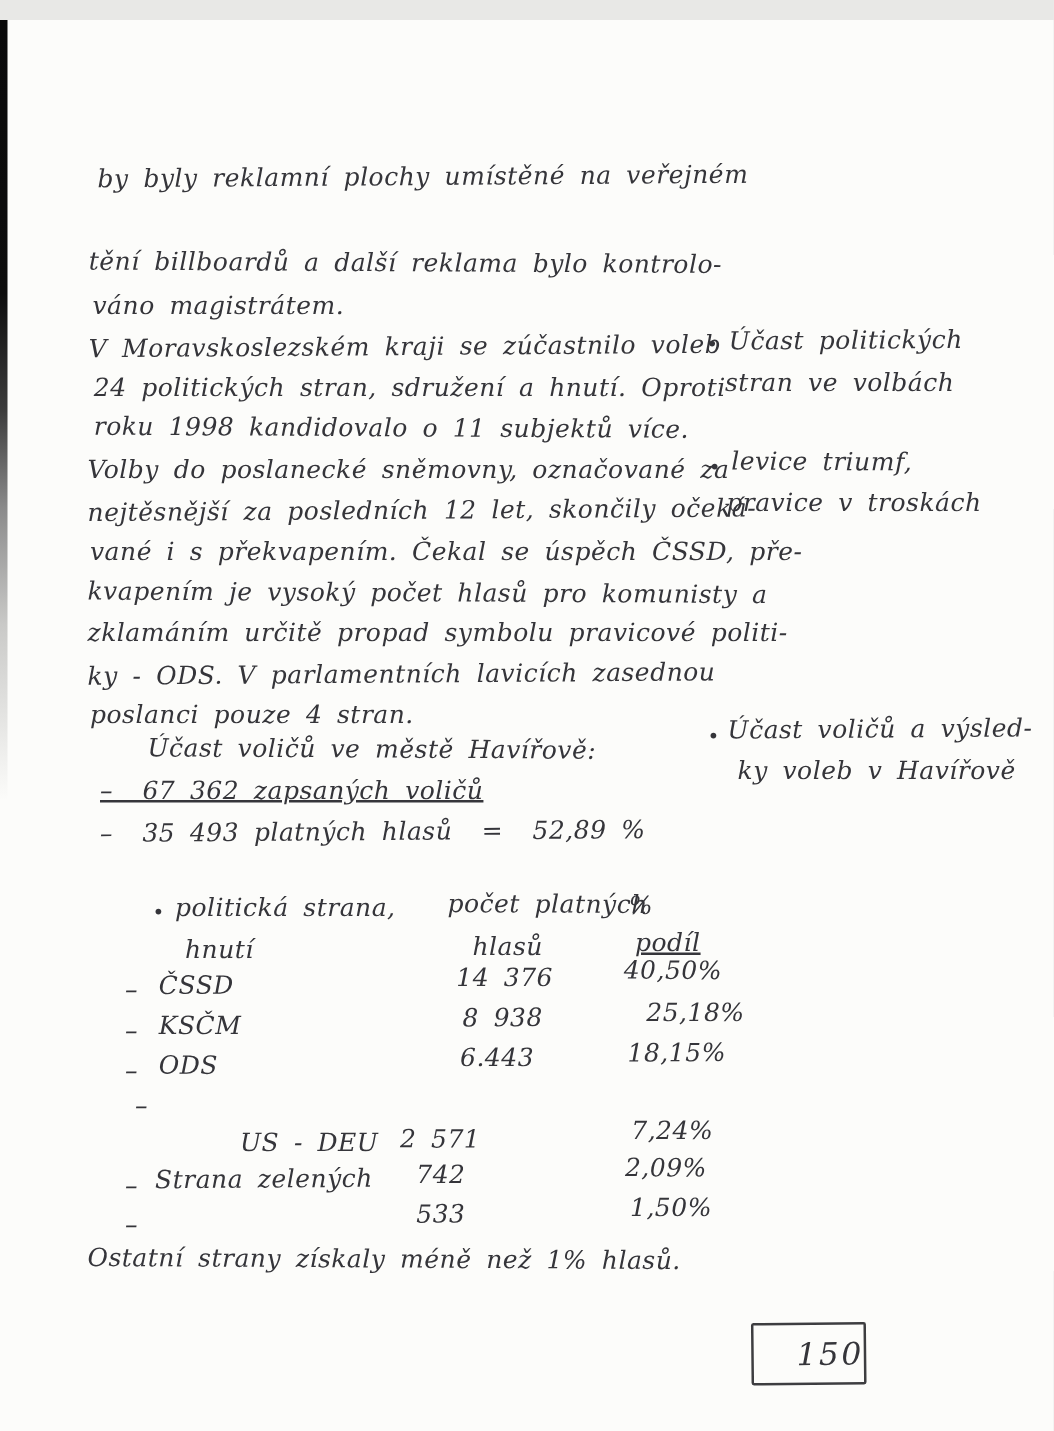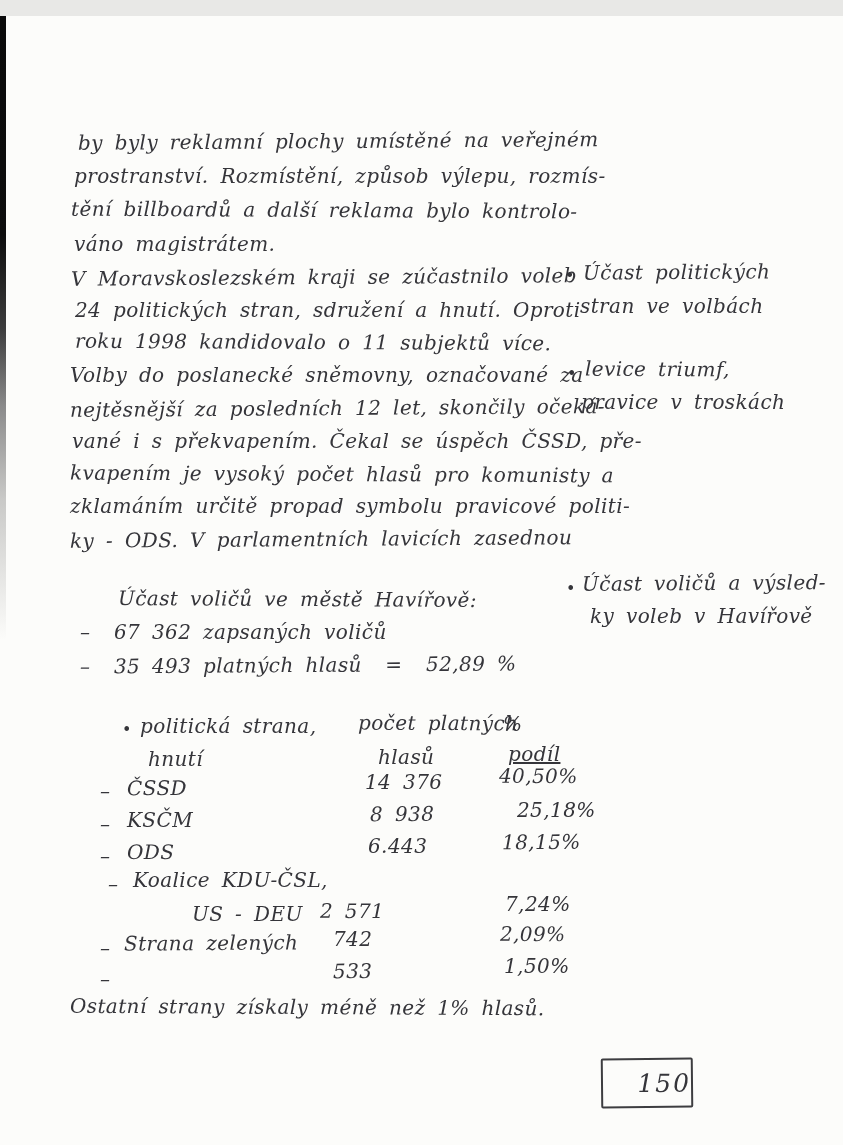--- a/index.html
+++ b/index.html
@@ -46,34 +46,34 @@
   .r2 { transform: rotate(0.3deg); }
 </style>
 </head>
 <body>
 
 <div class="page">
 
   <div class="scan-edge"></div>
 
   <div class="hw r1" style="left:78px;  top:115px;">by byly reklamní plochy umístěné na veřejném</div>
-  <div class="hw" style="left:74px;  top:150px;">prostranství. Rozmístění, způsob výlepu, rozmís-</div>
   <div class="hw r2" style="left:71px;  top:184px;">tění billboardů a další reklama bylo kontrolo-</div>
   <div class="hw" style="left:74px;  top:218px;">váno magistrátem.</div>
   <div class="hw r1" style="left:71px;  top:251px;">V Moravskoslezském kraji se zúčastnilo voleb</div>
   <div class="hw" style="left:75px;  top:284px;">24 politických stran, sdružení a hnutí. Oproti</div>
   <div class="hw r2" style="left:75px;  top:316px;">roku 1998 kandidovalo o 11 subjektů více.</div>
   <div class="hw" style="left:70px;  top:349px;">Volby do poslanecké sněmovny, označované za</div>
   <div class="hw r1" style="left:70px;  top:382px;">nejtěsnější za posledních 12 let, skončily očeká-</div>
   <div class="hw" style="left:72px;  top:415px;">vané i s překvapením. Čekal se úspěch ČSSD, pře-</div>
   <div class="hw r2" style="left:70px;  top:448px;">kvapením je vysoký počet hlasů pro komunisty a</div>
   <div class="hw" style="left:70px;  top:480px;">zklamáním určitě propad symbolu pravicové politi-</div>
   <div class="hw r1" style="left:70px;  top:513px;">ky - ODS. V parlamentních lavicích zasednou</div>
+  <div class="hw" style="left:72px;  top:545px;">poslanci pouze 4 stran.</div>
   <div class="hw r2" style="left:118px; top:573px;">Účast voličů ve městě Havířově:</div>
-  <div class="hw" style="left:80px;  top:606px;">–  67 362 zapsaných voličů</div>
+  <div class="hw" style="left:80px;  top:606px;text-decoration:underline;">–  67 362 zapsaných voličů</div>
   <div class="hw r1" style="left:80px;  top:639px;">–  35 493 platných hlasů  =  52,89 %</div>
 
   <span class="hw bullet" style="left:565px; top:252px;">•</span>
   <div class="hw r1" style="left:583px; top:246px;">Účast politických</div>
   <div class="hw" style="left:580px; top:280px;">stran ve volbách</div>
 
   <span class="hw bullet" style="left:567px; top:350px;">•</span>
   <div class="hw r2" style="left:585px; top:343px;">levice triumf,</div>
   <div class="hw" style="left:581px; top:376px;">pravice v troskách</div>
 
@@ -98,21 +98,20 @@
   <div class="hw" style="left:127px; top:794px;">KSČM</div>
   <div class="hw r1" style="left:370px; top:788px;">8 938</div>
   <div class="hw" style="left:517px; top:784px;">25,18%</div>
 
   <span class="hw marker" style="left:100px; top:830px;">–</span>
   <div class="hw r2" style="left:127px; top:826px;">ODS</div>
   <div class="hw" style="left:368px; top:820px;">6.443</div>
   <div class="hw r1" style="left:502px; top:816px;">18,15%</div>
 
   <span class="hw marker" style="left:108px; top:858px;">–</span>
-  <div class="hw" style="left:133px; top:854px;">Koalice KDU-ČSL,</div>
   <div class="hw" style="left:192px; top:888px;">US - DEU</div>
   <div class="hw r2" style="left:320px; top:885px;">2 571</div>
   <div class="hw" style="left:505px; top:878px;">7,24%</div>
 
   <span class="hw marker" style="left:100px; top:922px;">–</span>
   <div class="hw r1" style="left:124px; top:917px;">Strana zelených</div>
   <div class="hw" style="left:333px; top:913px;">742</div>
   <div class="hw r2" style="left:500px; top:908px;">2,09%</div>
 
   <span class="hw marker" style="left:100px; top:953px;">–</span>

